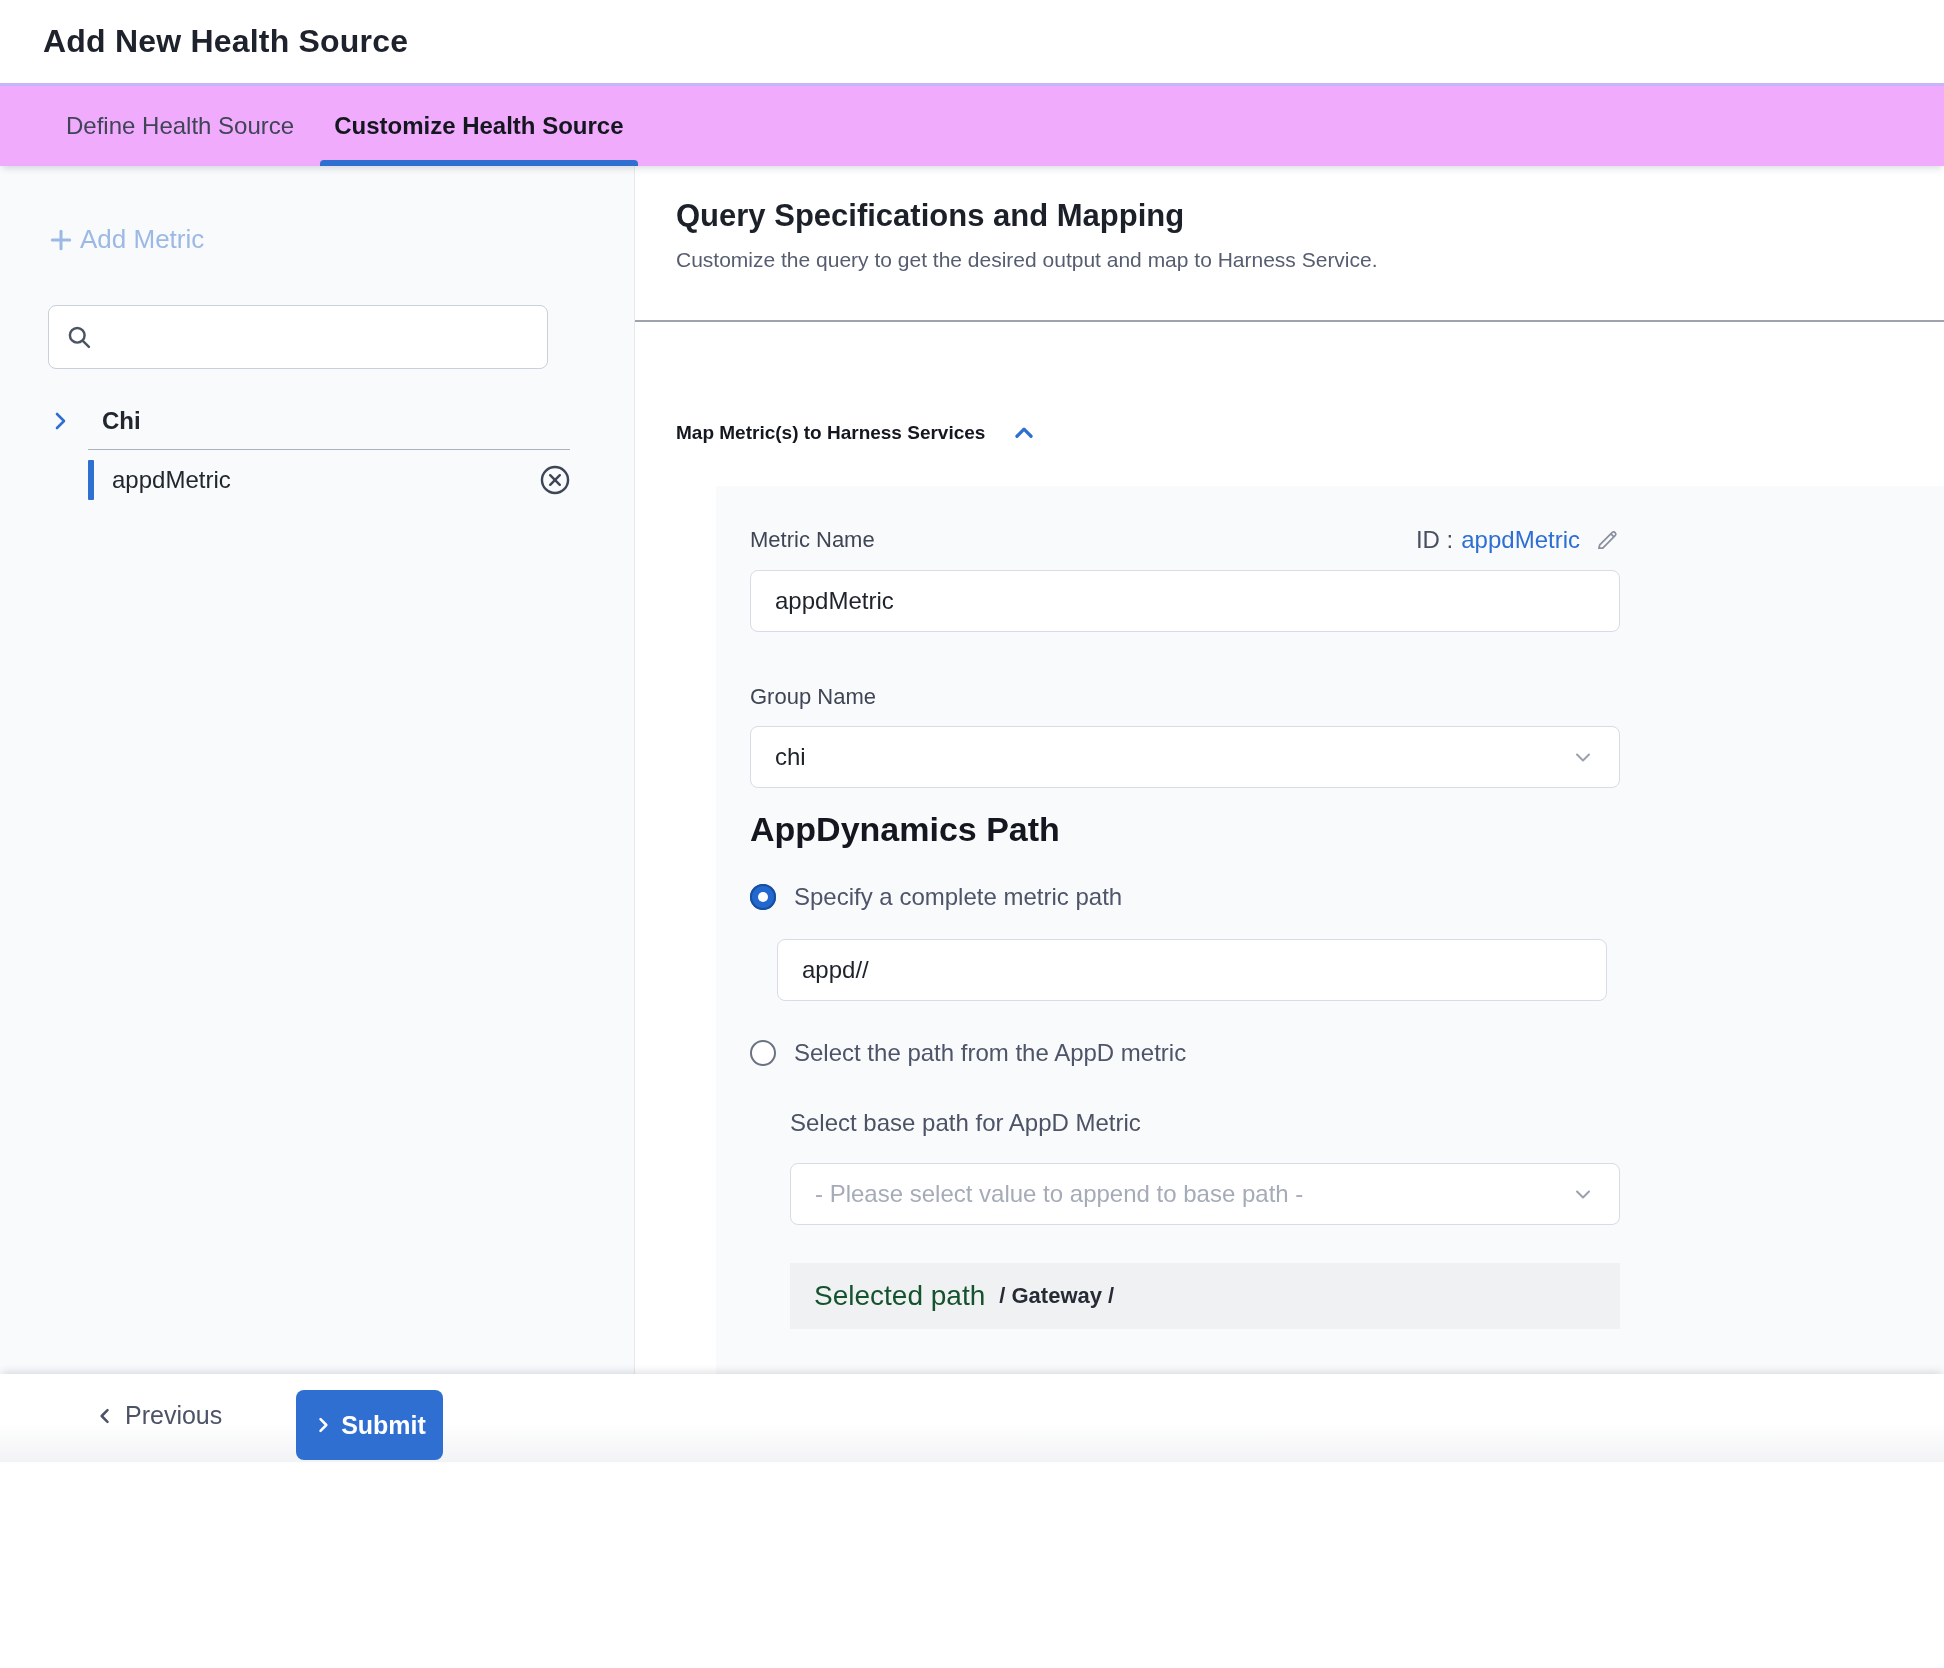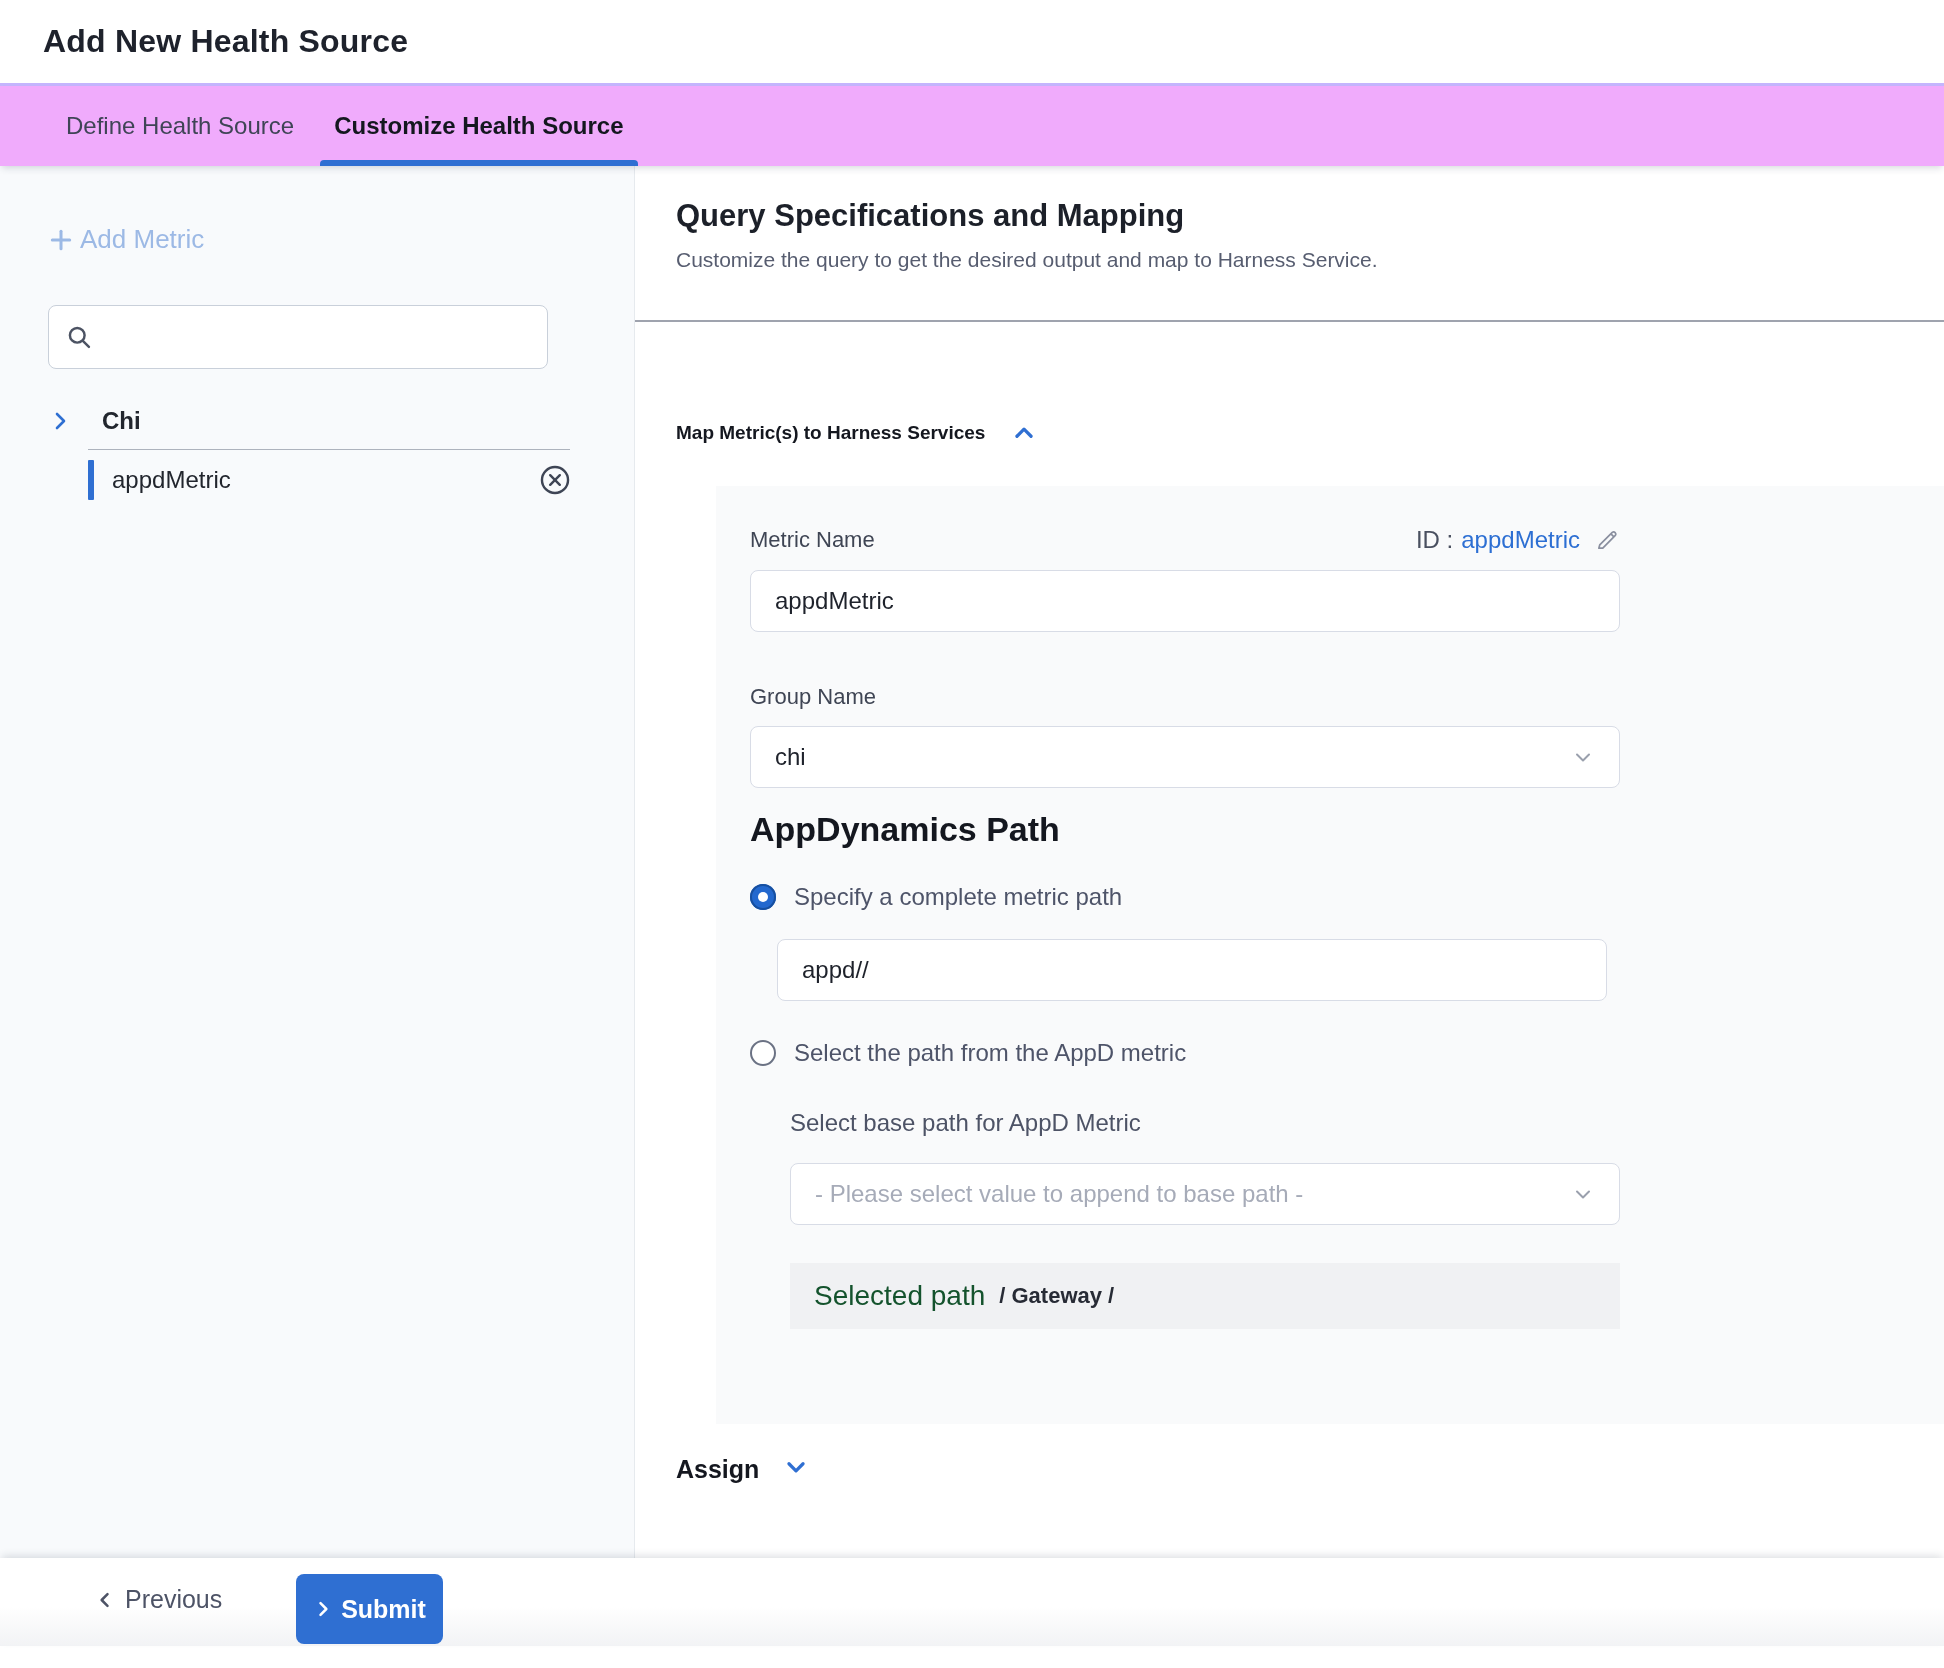--- a/index.html
+++ b/index.html
@@ -44,21 +44,21 @@
   .tab.active::after {
     content: "";
     position: absolute;
     left: 0; right: 0; bottom: 0;
     height: 6px;
     border-radius: 4px 4px 0 0;
     background: #2f6fd2;
   }
 
   
-  .body-row { display: flex; height: 1392px; }
+  .body-row { display: flex; height: 1208px; }
 
   
   .sidebar {
     width: 635px; flex: 0 0 635px;
     background: #f8fafc;
     border-right: 1px solid #e6eaee;
     padding-top: 0;
   }
   .add-metric {
     margin: 58px 0 0 48px;

